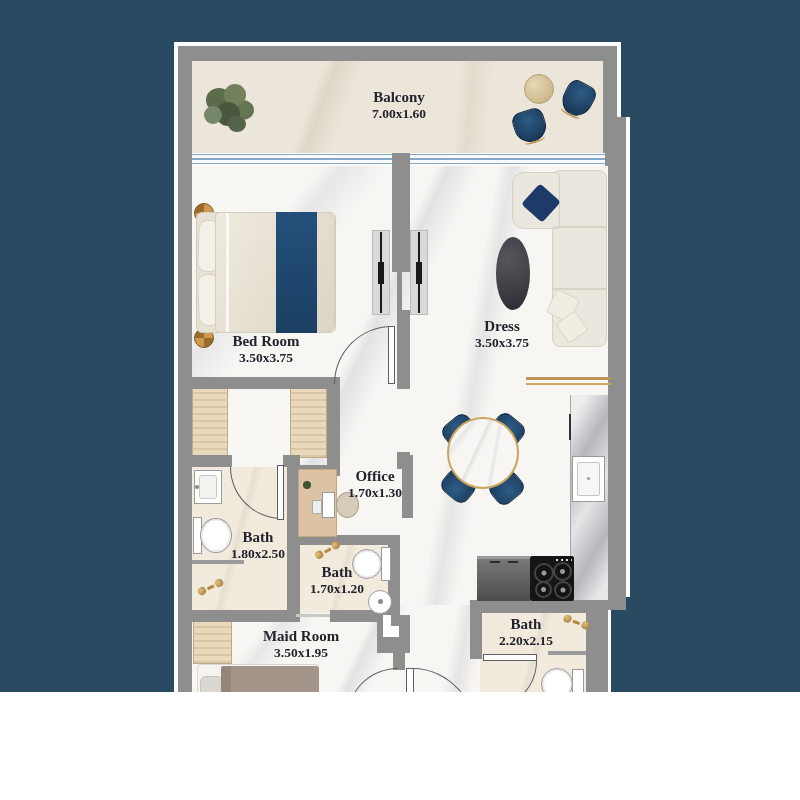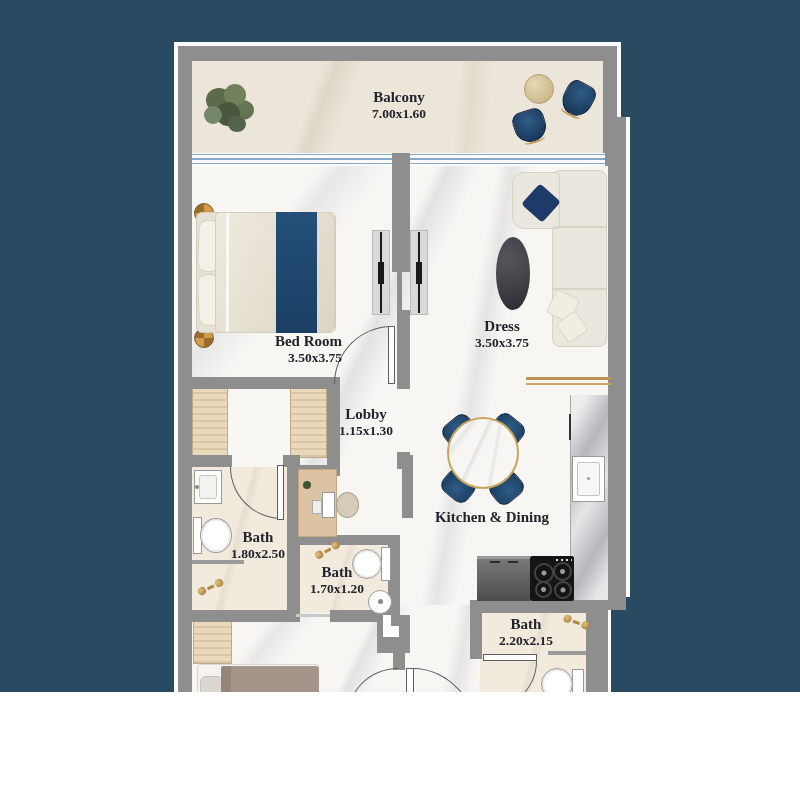--- a/index.html
+++ b/index.html
@@ -215,41 +215,44 @@
   <div class="leaf" style="left:406px;top:668px;width:8px;height:72px;"></div>
   <div class="arc arc-tr" style="left:413px;top:668px;width:65px;height:72px;"></div>
 
   <div class="leaf" style="left:483px;top:654px;width:54px;height:7px;"></div>
   <div class="arc arc-br" style="left:483px;top:661px;width:54px;height:51px;"></div>
 
   <div class="rl" style="left:339px;top:89px;width:120px;">
     <div class="n">Balcony</div>
     <div class="d">7.00x1.60</div>
   </div>
-  <div class="rl" style="left:222px;top:333px;width:120px;text-align:right;">
+  <div class="rl" style="left:206px;top:333px;width:120px;">
     <div class="n">Bed Room</div>
     <div class="d">3.50x3.75</div>
   </div>
   <div class="rl" style="left:442px;top:318px;width:120px;">
     <div class="n">Dress</div>
     <div class="d">3.50x3.75</div>
   </div>
-  <div class="rl" style="left:306px;top:406px;width:120px;">
-    <div class="n">Lobby</div>
-    <div class="d">1.15x1.30</div>
+  <div class="rl" style="left:330px;top:468px;width:90px;">
+    <div class="n">Office</div>
+    <div class="d">1.70x1.30</div>
   </div>
   <div class="rl" style="left:198px;top:529px;width:120px;">
     <div class="n">Bath</div>
     <div class="d">1.80x2.50</div>
   </div>
   <div class="rl" style="left:277px;top:564px;width:120px;">
     <div class="n">Bath</div>
     <div class="d">1.70x1.20</div>
   </div>
   <div class="rl" style="left:412px;top:509px;width:160px;">
-    <div class="n">Kitchen &amp; Dining</div>
+  </div>
+  <div class="rl" style="left:241px;top:628px;width:120px;">
+    <div class="n">Maid Room</div>
+    <div class="d">3.50x1.95</div>
   </div>
   <div class="rl" style="left:466px;top:616px;width:120px;">
     <div class="n">Bath</div>
     <div class="d">2.20x2.15</div>
   </div>
 
 </div>
 
 </body></html>

